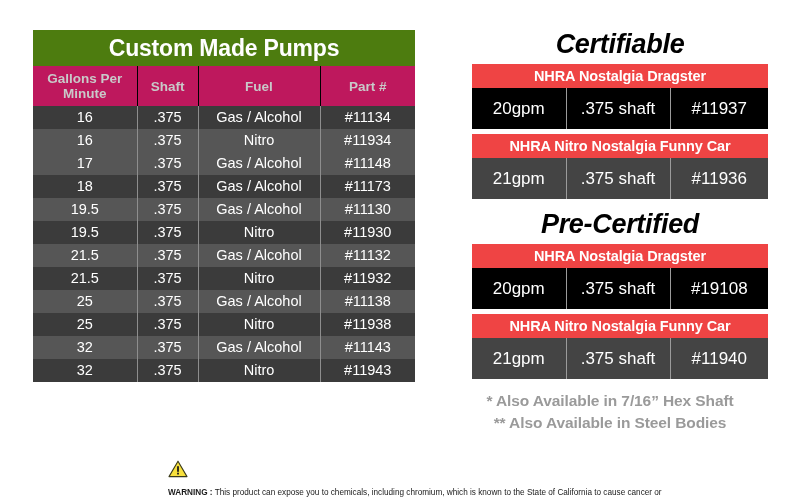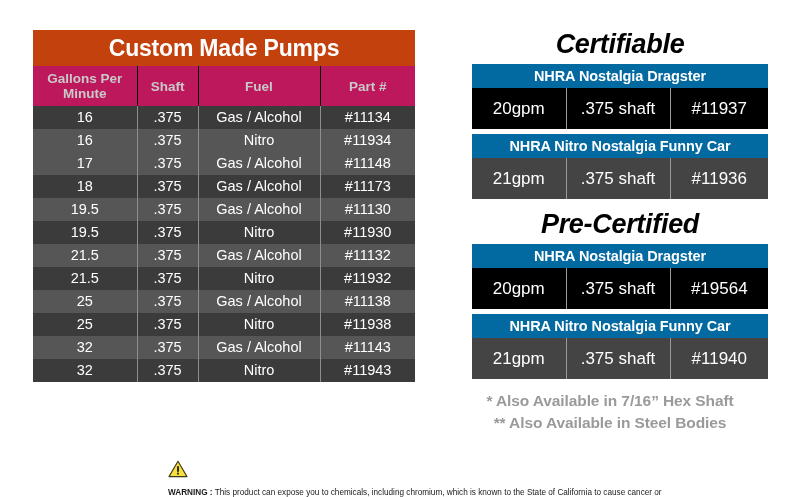--- a/index.html
+++ b/index.html
@@ -9,21 +9,21 @@
     font-family: "Liberation Sans", sans-serif;
     overflow: hidden;
   }
   #page { position: relative; width: 800px; height: 497px; background: #fff; }
 
   
   #main-table-wrap {
     position: absolute; left: 33px; top: 30px; width: 382px;
   }
   .main-title {
-    background: #c2410c;
+    background: #4d7c0f;
     color: #ffffff;
     text-align: center;
     font-weight: bold;
     font-size: 23px;
     line-height: 36px;
     height: 36px;
     letter-spacing: -0.2px;
   }
   table.main {
     width: 382px;
@@ -76,21 +76,21 @@
     letter-spacing: -0.3px;
     margin-bottom: 4px;
     font-style: italic;
   }
   table.mini {
     width: 296px;
     border-collapse: collapse;
     table-layout: fixed;
   }
   table.mini tr.cat th {
-    background: #0369a1;
+    background: #ef4444;
     color: #ffffff;
     font-weight: bold;
     font-size: 14.5px;
     height: 24px;
     line-height: 24px;
     text-align: center;
     padding: 0;
     letter-spacing: -0.1px;
     margin-left: 24px;
   }
@@ -279,21 +279,21 @@
           <col class="mc2">
           <col class="mc3">
         </colgroup>
       <tbody id="precert-body">
           <tr class="cat">
             <th colspan="3">NHRA Nostalgia Dragster</th>
           </tr>
           <tr class="vals black">
             <td>20gpm</td>
             <td>.375 shaft</td>
-            <td>#19564</td>
+            <td>#19108</td>
           </tr>
           <tr class="spacer-row">
             <td colspan="3"></td>
           </tr>
           <tr class="cat">
             <th colspan="3">NHRA Nitro Nostalgia Funny Car</th>
           </tr>
           <tr class="vals gray">
             <td>21gpm</td>
             <td>.375 shaft</td>

